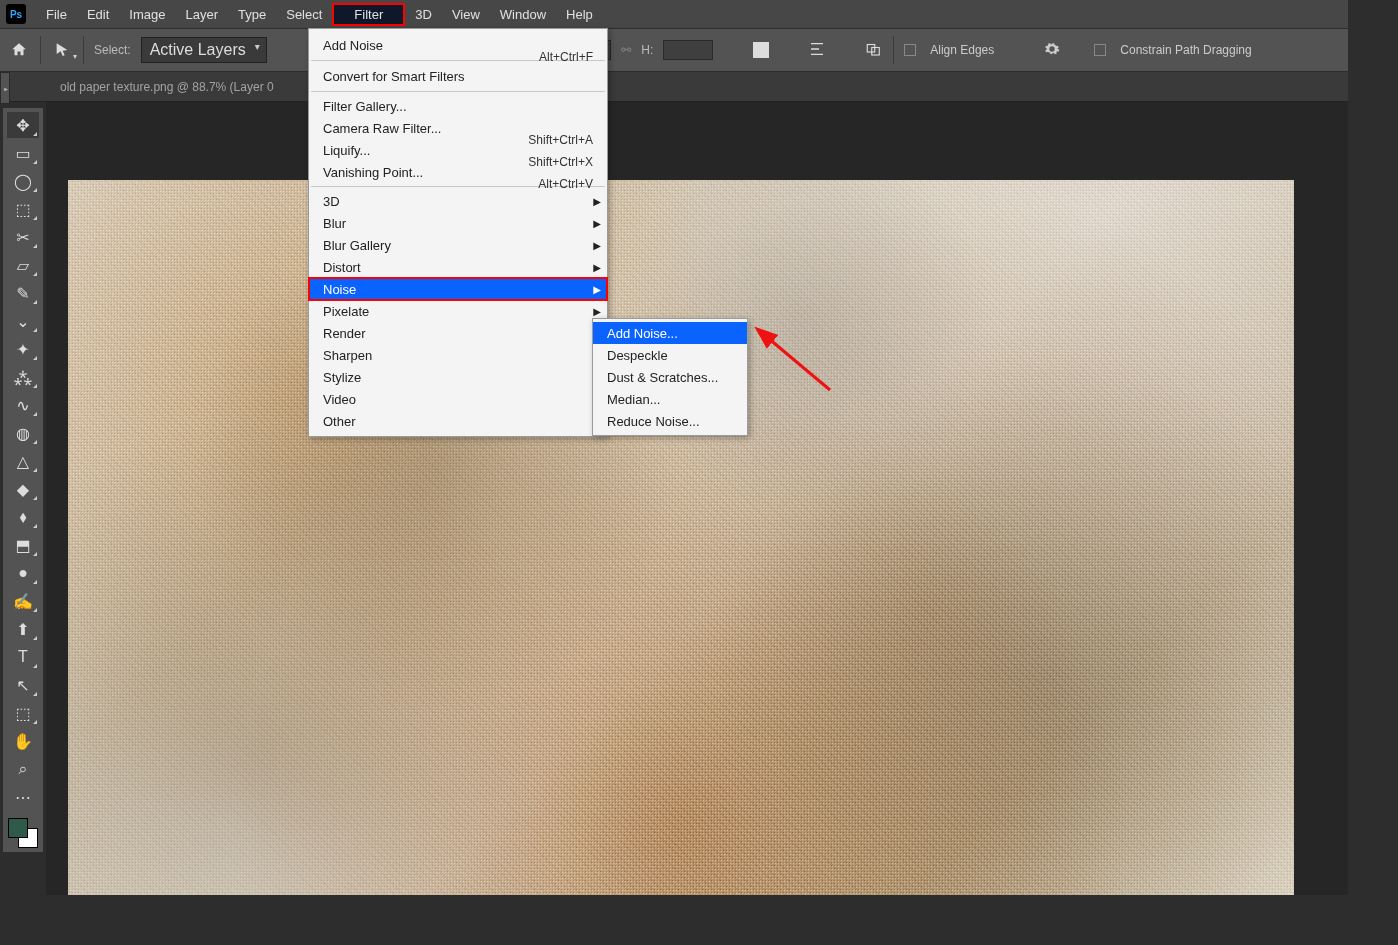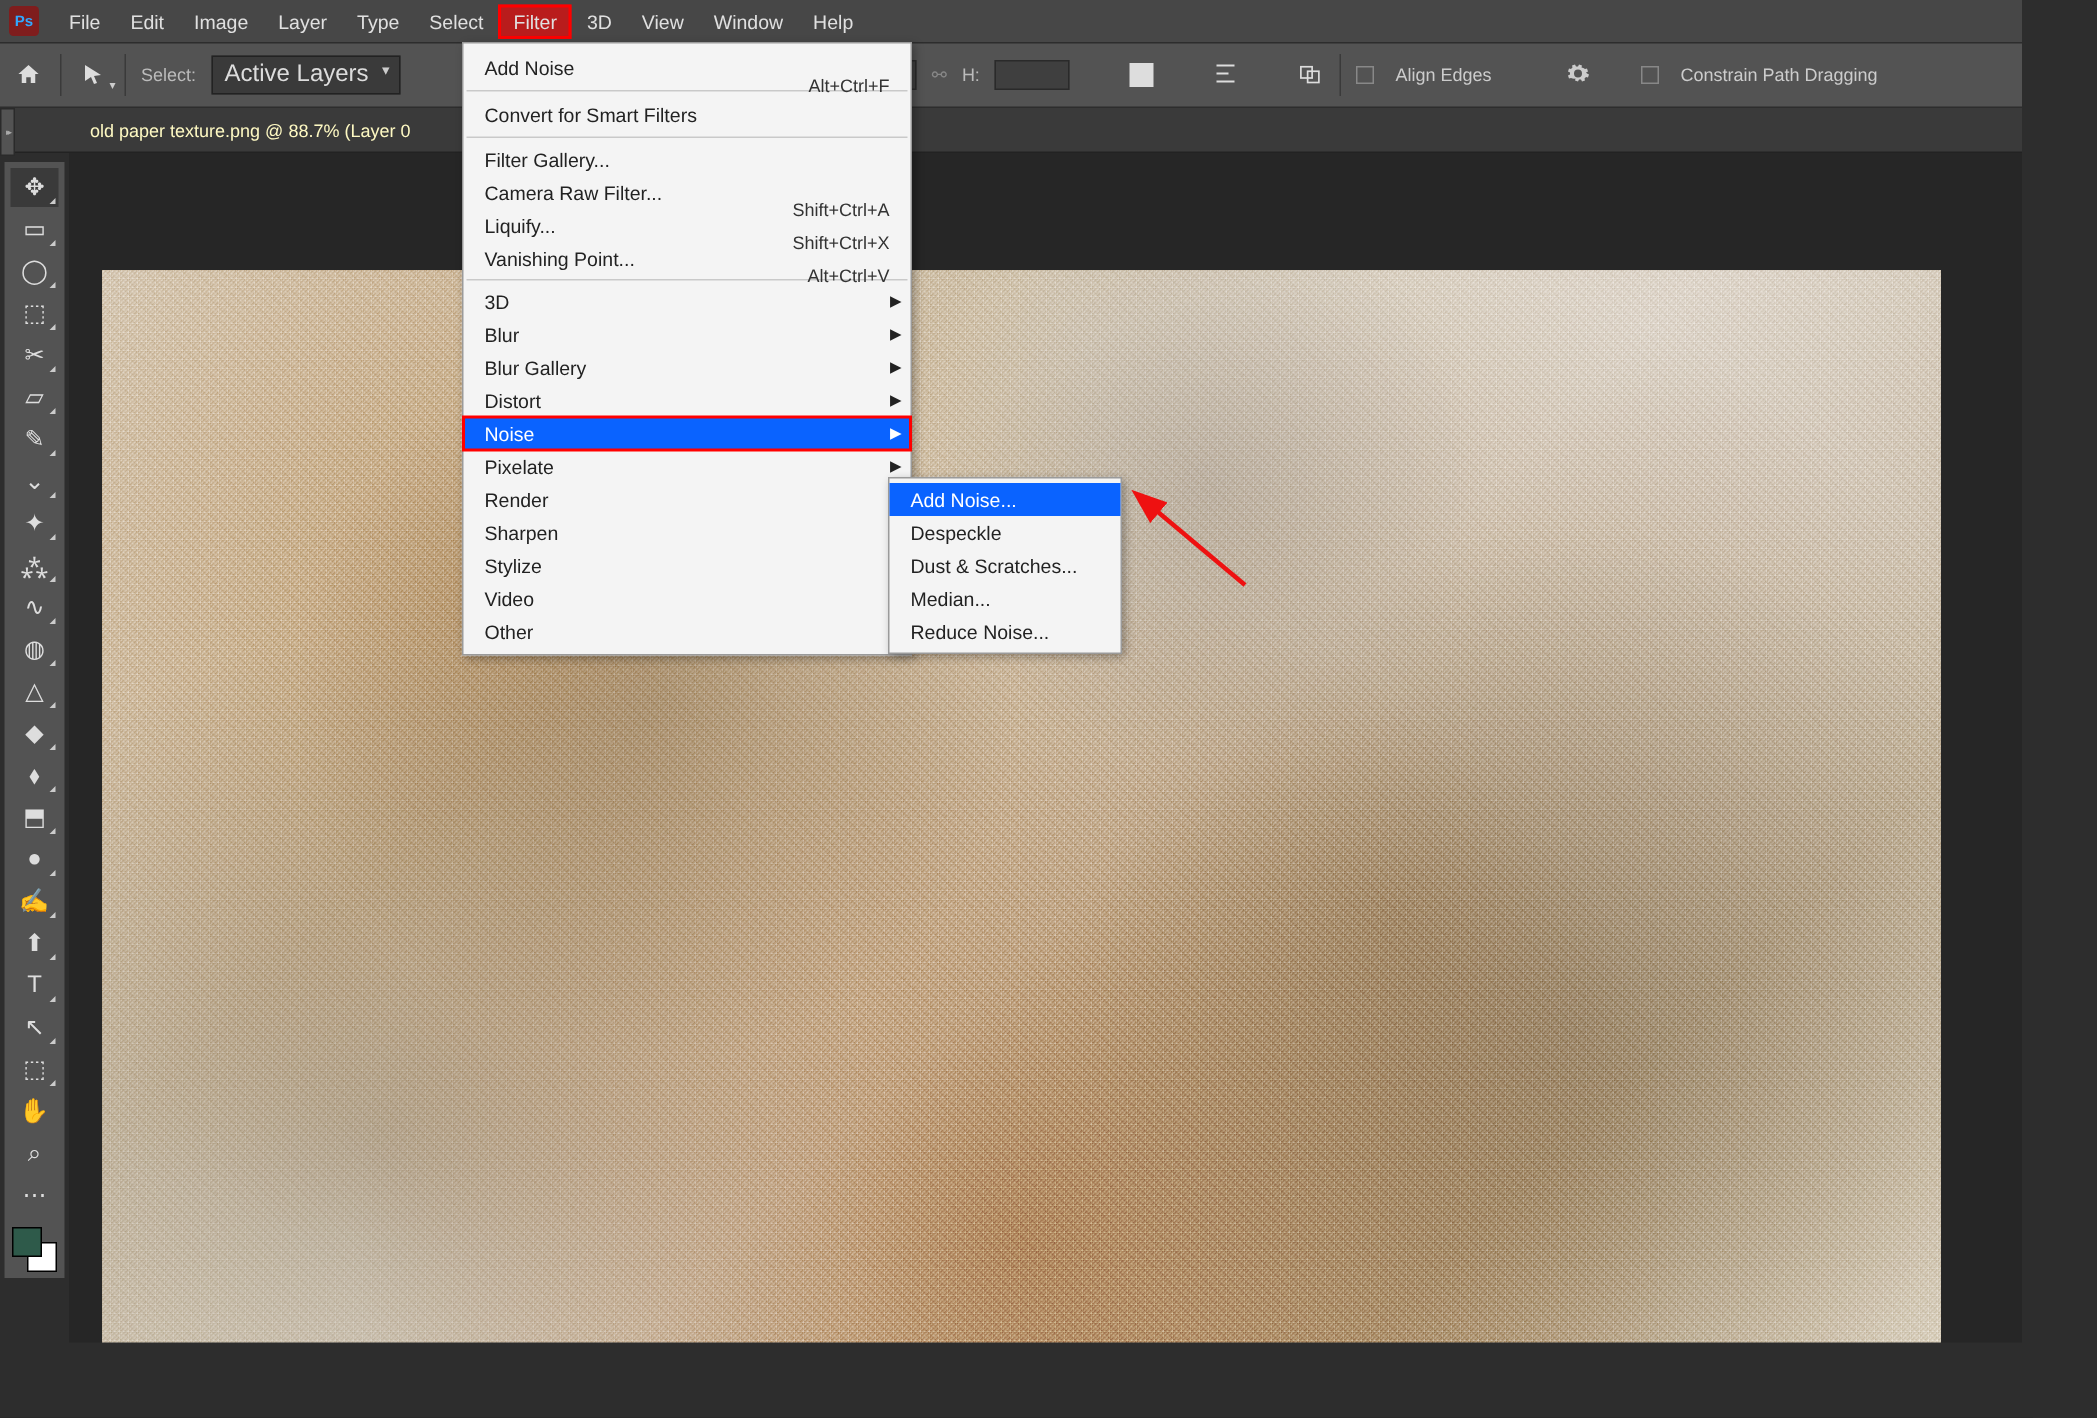--- a/index.html
+++ b/index.html
@@ -1,35 +1,35 @@
 <!DOCTYPE html>
 <html><head>
 <meta charset="utf-8">
 <style>
   * { box-sizing: border-box; margin: 0; padding: 0; font-family: "Segoe UI", Tahoma, sans-serif; user-select: none; }
   body { width: 1398px; height: 945px; background: #2d2d2d; overflow: hidden; position: relative; }
 
   
   .menubar { height: 28px; background: #474747; display: flex; align-items: center; padding: 0 6px; color: #e0e0e0; font-size: 13px; }
-  .menubar .ps-icon { width: 20px; height: 20px; background:#7f1d1d; color:#31a8ff; font-size:10px; font-weight:bold; display:flex; align-items:center; justify-content:center; border-radius:3px; margin-right:10px;}
+  .menubar .ps-icon { width: 20px; height: 20px; background:#000000; color:#31a8ff; font-size:10px; font-weight:bold; display:flex; align-items:center; justify-content:center; border-radius:3px; margin-right:10px;}
   .menubar .menu-item { padding: 4px 10px; cursor: default; }
-  .menubar .menu-item.active { background:#b91c1c; border:2px solid #ff0000; padding:2px 8px; }
+  .menubar .menu-item.active { background:#0f172a; border:2px solid #ff0000; padding:2px 20px; }
 
   
   .optionsbar { height: 44px; background:#535353; display:flex; align-items:center; color:#ccc; font-size:12px; padding:0 8px; gap:10px; border-top:1px solid #2d2d2d; border-bottom:1px solid #2d2d2d;}
   .opt-icon { width:22px; height:22px; display:flex; align-items:center; justify-content:center; }
   .opt-sep { width:1px; height:28px; background:#3a3a3a; }
   .select-box { background:#3a3a3a; border:1px solid #222; padding:3px 20px 3px 8px; font-size:16px; color:#ddd; position:relative;}
   .select-box::after{content:"▾"; position:absolute; right:6px; top:3px; font-size:10px; color:#ccc;}
   .dim-label{color:#bbb;}
   .dim-box{width:50px;height:20px;background:#3f3f3f;border:1px solid #2a2a2a;}
   .checkbox{width:12px;height:12px;border:1px solid #888;display:inline-block;margin-right:4px;vertical-align:middle;}
 
   
-  .doctabbar{height:30px;background:#3a3a3a;display:flex;align-items:center;padding-left:60px;color:#fef9c3;font-size:12px;border-bottom:1px solid #222;}
+  .doctabbar{height:30px;background:#3a3a3a;display:flex;align-items:center;padding-left:60px;color:#a3a3a3;font-size:12px;border-bottom:1px solid #222;}
   .doctab{padding:6px 0;}
 
   
   .leftstrip{position:absolute;left:0;top:72px;width:10px;height:32px;background:#535353;border:1px solid #2a2a2a;display:flex;align-items:center;justify-content:center;}
   .leftstrip::before{content:"▸▸";font-size:6px;color:#aaa;letter-spacing:-2px;}
 
   
   .toolbar { position:absolute; left:3px; top:108px; width:40px; background:#535353; display:flex; flex-direction:column; align-items:center; padding:4px 0; gap:2px;}
   .tool { width:32px; height:26px; display:flex; align-items:center; justify-content:center; color:#ddd; font-size:16px; position:relative;}
   .tool.selected{background:#3a3a3a;}

